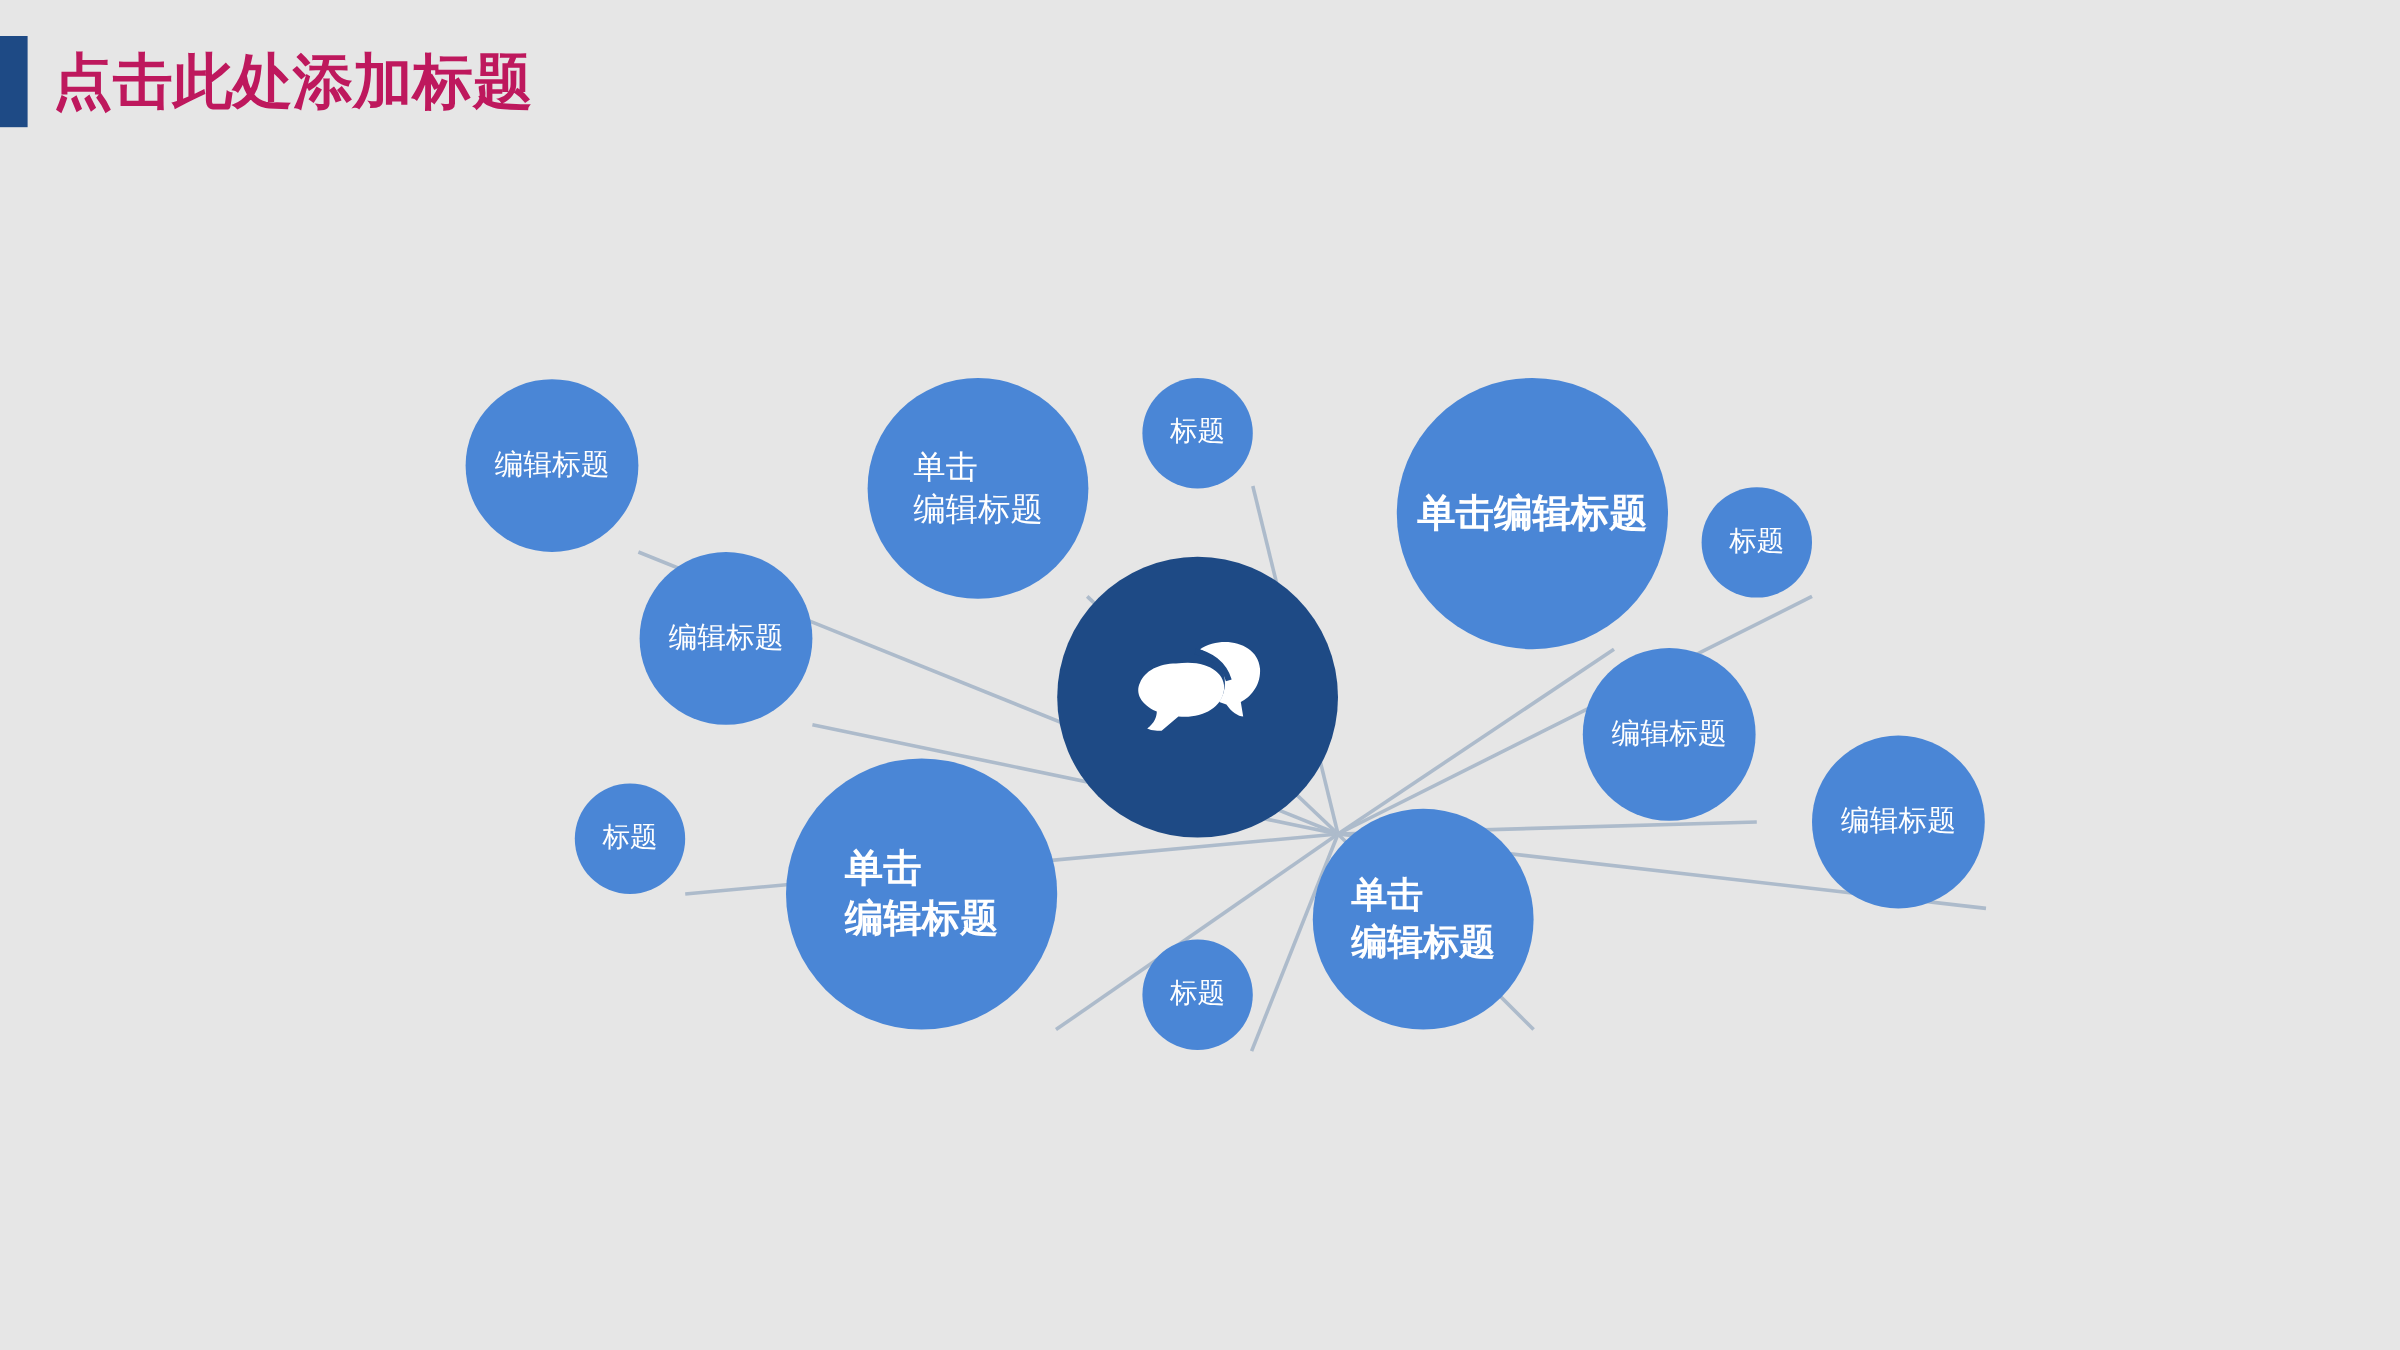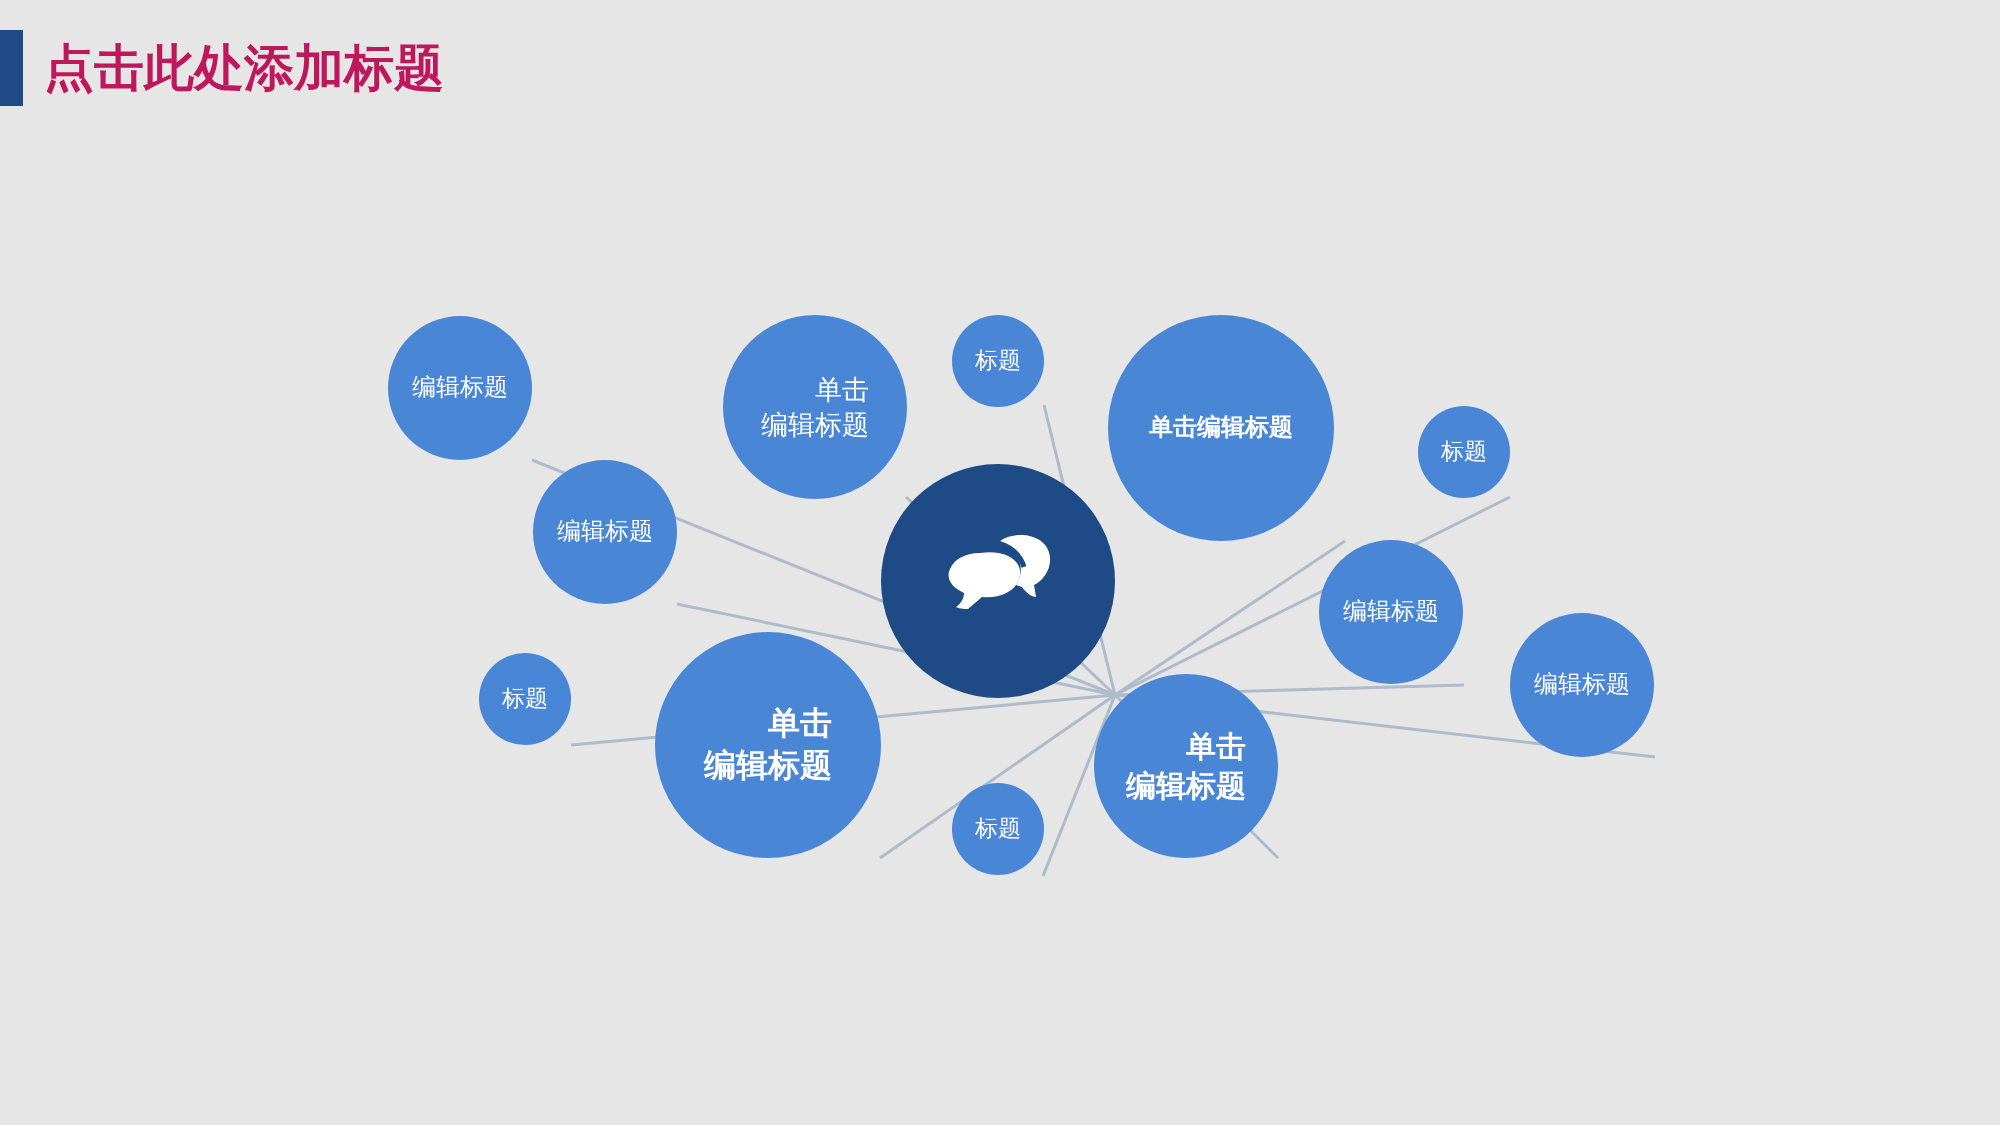--- a/index.html
+++ b/index.html
@@ -9,21 +9,21 @@
     font-family:"DejaVu Sans","Liberation Sans",sans-serif;
   }
   .accent-bar { position:absolute; left:0; top:30px; width:23px; height:76px; background:#1E4A85; }
   .page-title {
     position:absolute; left:44px; top:38px; font-size:50px; font-weight:bold; color:#be185d;
     letter-spacing:0px; line-height:76px; height:76px; top:30px;
   }
   svg.lines { position:absolute; left:0; top:0; }
   .bubble {
     position:absolute; border-radius:50%; background:#4A86D6; color:#fff;
-    display:flex; align-items:center; justify-content:center; text-align:right;
+    display:flex; align-items:center; justify-content:center; text-align:left;
     box-sizing:border-box; white-space:pre-line; line-height:1.3;
   }
   .bubble.sm { font-size:23px; }
   .bubble.md { font-size:24px; }
   .bubble.lg { font-size:27px; }
   .bubble.bold { font-weight:bold; }
   .center-node {
     position:absolute; border-radius:50%; background:#1E4A85;
     display:flex; align-items:center; justify-content:center;
   }
@@ -48,21 +48,21 @@
     <line x1="1043" y1="876" x2="1115" y2="695" stroke="#ADBBCB" stroke-width="3"></line>
     <line x1="1278" y1="858" x2="1115" y2="695" stroke="#ADBBCB" stroke-width="3"></line>
   </svg>
 
 <div id="bubbles">
     <div class="bubble md" style="left: 388px; top: 316px; height: 144px; width: 144px; background: rgb(74, 134, 214);"><span>编辑标题</span></div>
     <div class="bubble md" style="left: 533px; top: 460px; height: 144px; width: 144px; background: rgb(74, 134, 214);"><span>编辑标题</span></div>
     <div class="bubble lg" style="left: 723px; top: 315px; height: 184px; width: 184px; background: rgb(74, 134, 214);"><span>单击
 编辑标题</span></div>
     <div class="bubble sm" style="left: 952px; top: 315px; height: 92px; width: 92px; background: rgb(74, 134, 214);"><span>标题</span></div>
-    <div class="bubble  bold" style="left: 1108px; top: 315px; height: 226px; width: 226px; background: rgb(74, 134, 214); font-size: 24px;"><span>单击编辑标题</span></div>
+    <div class="bubble  bold" style="left: 1164px; top: 315px; height: 226px; width: 226px; background: rgb(74, 134, 214); font-size: 32px;"><span>单击编辑标题</span></div>
     <div class="bubble sm" style="left: 1418px; top: 406px; height: 92px; width: 92px; background: rgb(74, 134, 214);"><span>标题</span></div>
     <div class="bubble md" style="left: 1319px; top: 540px; height: 144px; width: 144px; background: rgb(74, 134, 214);"><span>编辑标题</span></div>
     <div class="bubble md" style="left: 1510px; top: 613px; height: 144px; width: 144px; background: rgb(74, 134, 214);"><span>编辑标题</span></div>
     <div class="bubble sm" style="left: 479px; top: 653px; height: 92px; width: 92px; background: rgb(74, 134, 214);"><span>标题</span></div>
     <div class="bubble  bold" style="left: 655px; top: 632px; height: 226px; width: 226px; background: rgb(74, 134, 214); font-size: 32px;"><span>单击
 编辑标题</span></div>
     <div class="bubble sm" style="left: 952px; top: 783px; height: 92px; width: 92px; background: rgb(74, 134, 214);"><span>标题</span></div>
     <div class="bubble  bold" style="left: 1094px; top: 674px; height: 184px; width: 184px; background: rgb(74, 134, 214); font-size: 30px;"><span>单击
 编辑标题</span></div>
   </div>

